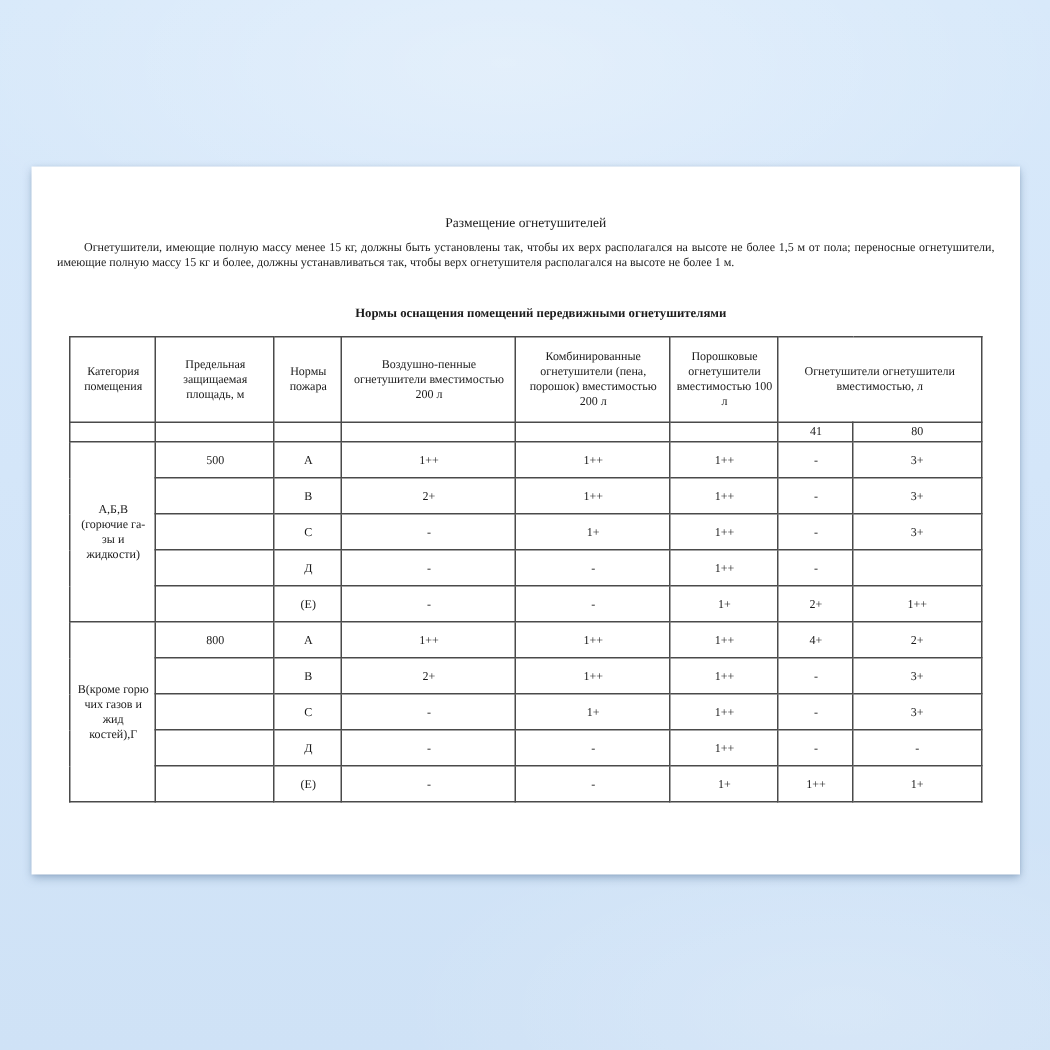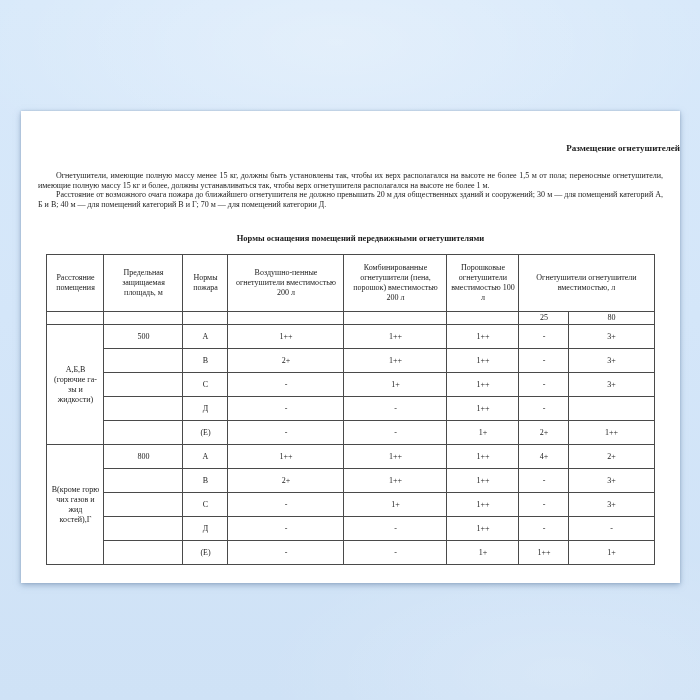--- a/index.html
+++ b/index.html
@@ -18,23 +18,23 @@
       linear-gradient(180deg, #d8e9fa 0%, #d4e6f9 45%, #cfe2f6 100%);
   }
   .page {
     position: absolute;
     left: 21px; top: 111px;
     width: 659px; height: 472px;
     background: #ffffff;
     box-shadow: 0 2px 6px rgba(96,126,160,0.55), 0 0 2px rgba(96,126,160,0.35);
   }
   .doc-title {
-    margin: 32px 0 17px 0;
-    text-align: right;
-    font-weight: bold;
+    margin: 32px 0 6px 0;
+    text-align: center;
+    font-weight: normal;
     font-size: 9px;
     line-height: 11px;
   }
   .para-wrap { margin: 0 17px; }
   .para {
     margin: 0;
     font-size: 8px;
     line-height: 9.6px;
     text-align: justify;
     text-indent: 18px;
@@ -71,54 +71,53 @@
 </head>
 <body>
 
 <div class="bg">
   <div class="page">
 
     <div class="doc-title">Размещение огнетушителей</div>
 
     <div class="para-wrap">
       <p class="para">Огнетушители, имеющие полную массу менее 15 кг, должны быть установлены так, чтобы их верх располагался на высоте не более 1,5 м от пола; переносные огнетушители, имеющие полную массу 15 кг и более, должны устанавливаться так, чтобы верх огнетушителя располагался на высоте не более 1 м.</p>
-      <p class="para">Расстояние от возможного очага пожара до ближайшего огнетушителя не должно превышать 20 м для общественных зданий и сооружений; 30 м — для помещений категорий А, Б и В; 40 м — для помещений категорий В и Г; 70 м — для помещений категории Д.</p>
     </div>
 
     <div class="table-title">Нормы оснащения помещений передвижными огнетушителями</div>
 
     <table class="norms">
       <colgroup>
         <col style="width:57px">
           <col style="width:79px">
           <col style="width:45px">
           <col style="width:116px">
         <col style="width:103px">
           <col style="width:72px">
           <col style="width:50px">
           <col style="width:85px">
       </colgroup>
       <tbody>
         <tr class="hdr">
-          <td>Расстояние помещения</td>
+          <td>Категория помещения</td>
           <td>Предельная защищаемая площадь, м</td>
           <td>Нормы пожара</td>
           <td>Воздушно-пенные огнетушители вместимостью 200 л</td>
           <td>Комбинированные огнетушители (пена, порошок) вместимостью 200 л</td>
           <td>Порошковые огнетушители вместимостью 100 л</td>
           <td colspan="2">Огнетушители огнетушители вместимостью, л</td>
         </tr>
         <tr class="subhdr">
           <td></td>
           <td></td>
           <td></td>
           <td></td>
           <td></td>
           <td></td>
-          <td>25</td>
+          <td>41</td>
           <td>80</td>
         </tr>
 
         <tr class="body">
           <td class="cat" rowspan="5">А,Б,В
 (горючие га-
 зы и жидкости)</td>
           <td>500</td>
           <td>А</td>
           <td>1++</td>

